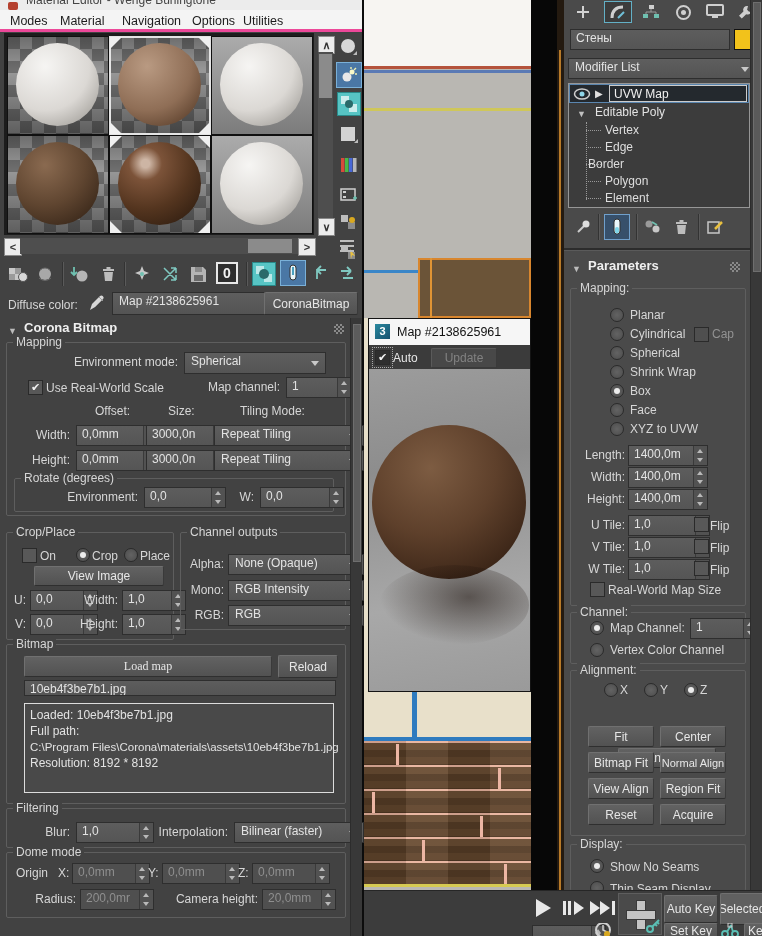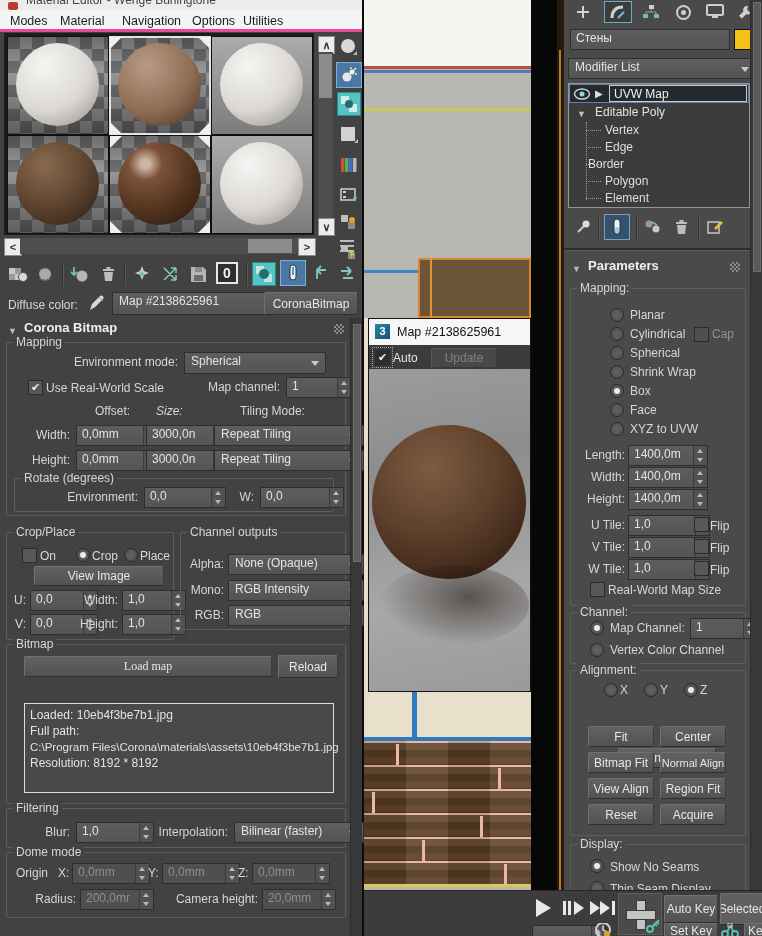--- a/index.html
+++ b/index.html
@@ -524,21 +524,21 @@
     </div>
     <div class="chk" style="left:28px;top:380px;">
       <span>✔</span>
     </div>
     <span class="lb" style="left:46px;top:381px;">Use Real-World Scale</span>
     <span class="lb lbr" style="left:200px;top:380px;width:80px;">Map channel:</span>
     <div class="fld" style="left:286px;top:377px;width:44px;height:17px;">
       <span>1</span><span class="spin"></span>
     </div>
     <span class="lb" style="left:95px;top:404px;">Offset:</span>
-    <span class="lb" style="left:156px;top:404px;font-style:italic;">Size:</span>
+    <span class="lb" style="left:168px;top:404px;">Size:</span>
     <span class="lb" style="left:240px;top:404px;text-align:center;">Tiling Mode:</span>
     <span class="lb lbr" style="left:20px;top:428px;width:50px;">Width:</span>
     <div class="fld" style="left:76px;top:425px;width:60px;height:17px;">
       <span>0,0mm</span><span class="spin"></span>
     </div>
     <div class="fld" style="left:146px;top:425px;width:60px;height:17px;">
       <span>3000,0n</span><span class="spin"></span>
     </div>
     <div class="ddl" style="left:214px;top:425px;width:124px;height:17px;">
       <span>Repeat Tiling</span>
@@ -602,20 +602,23 @@
     </div>
     <span class="lb lbr" style="left:186px;top:608px;width:38px;">RGB:</span>
     <div class="ddl" style="left:228px;top:605px;width:110px;height:17px;">
       <span>RGB</span>
     </div>
 
     <div class="grp" style="left:6px;top:644px;width:338px;height:158px;"></div>
     <span class="glb" style="left:13px;top:637px;">Bitmap</span>
     <div class="btn" style="left:24px;top:656px;width:246px;height:19px;font-family:Liberation Serif, serif;">Load map</div>
     <div class="btn" style="left:278px;top:655px;width:58px;height:21px;">Reload</div>
+    <div class="fld nospin" style="left:24px;top:680px;width:312px;height:16px;box-sizing:border-box;">
+      <span>10eb4f3be7b1.jpg</span>
+    </div>
     <div class="abs" style="left:24px;top:703px;width:310px;height:90px;background:#494949;border:1px solid #dcdcdc;padding:3px 5px;box-sizing:border-box;">
       <div class="lb" style="position:static;line-height:16px;color:#e2e2e2;">Loaded: 10eb4f3be7b1.jpg</div>
       <div class="lb" style="position:static;line-height:16px;color:#e2e2e2;">Full path:</div>
       <div class="lb" style="position:static;line-height:16px;color:#e2e2e2;font-size:11.5px;">C:\Program Files\Corona\materials\assets\10eb4f3be7b1.jpg</div>
       <div class="lb" style="position:static;line-height:16px;color:#e2e2e2;">Resolution: 8192 * 8192</div>
     </div>
 
     <div class="grp" style="left:6px;top:808px;width:338px;height:38px;"></div>
     <span class="glb" style="left:13px;top:801px;">Filtering</span>
     <span class="lb lbr" style="left:30px;top:825px;width:40px;">Blur:</span>

